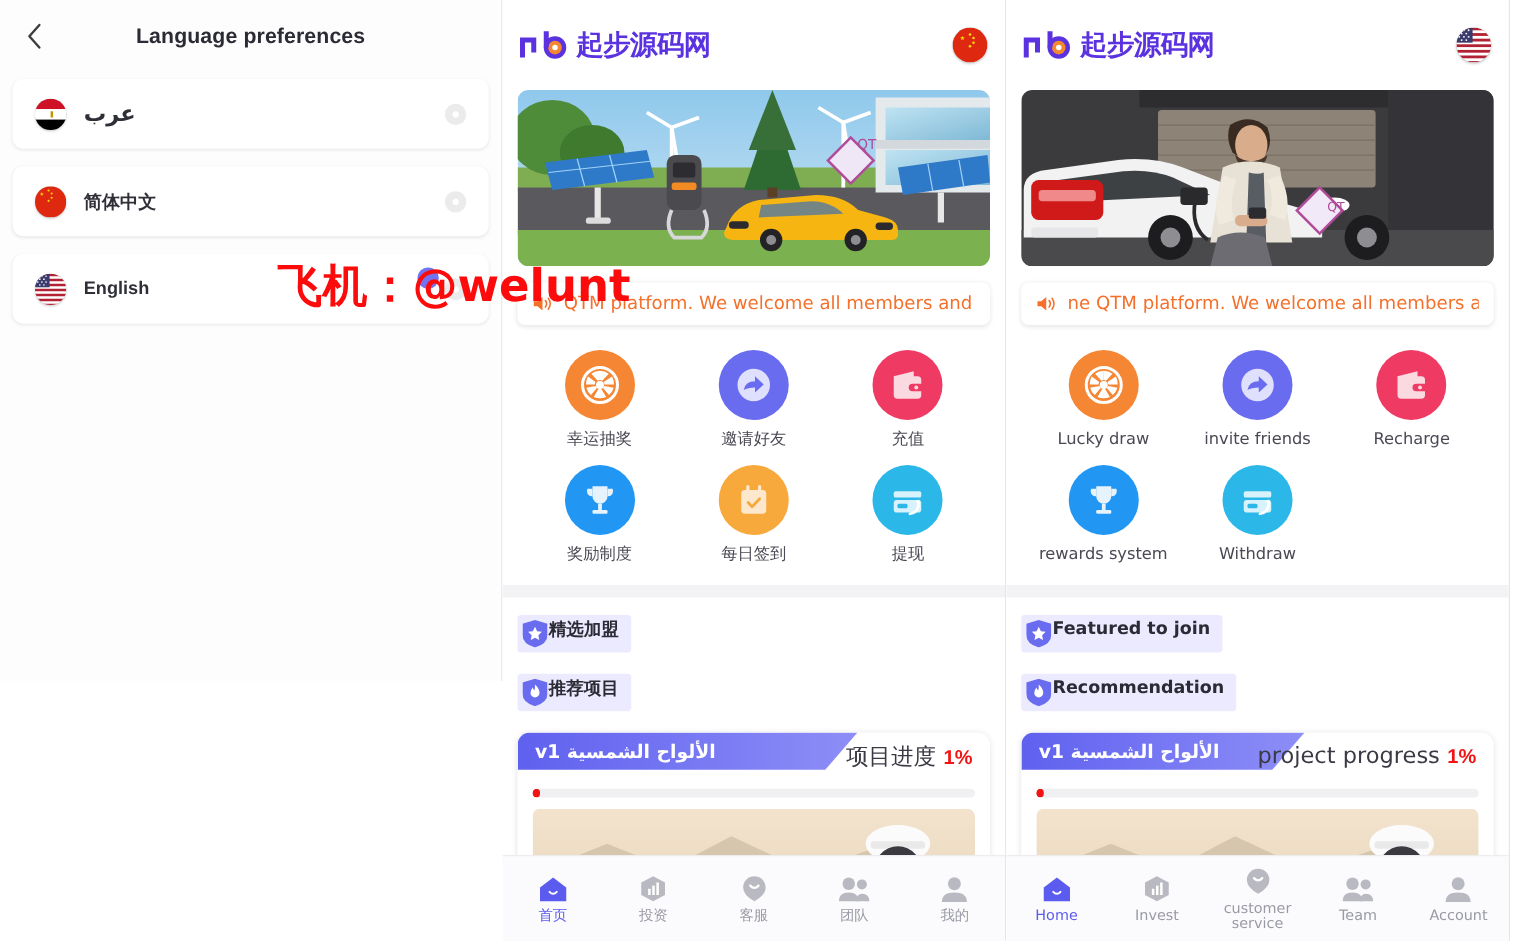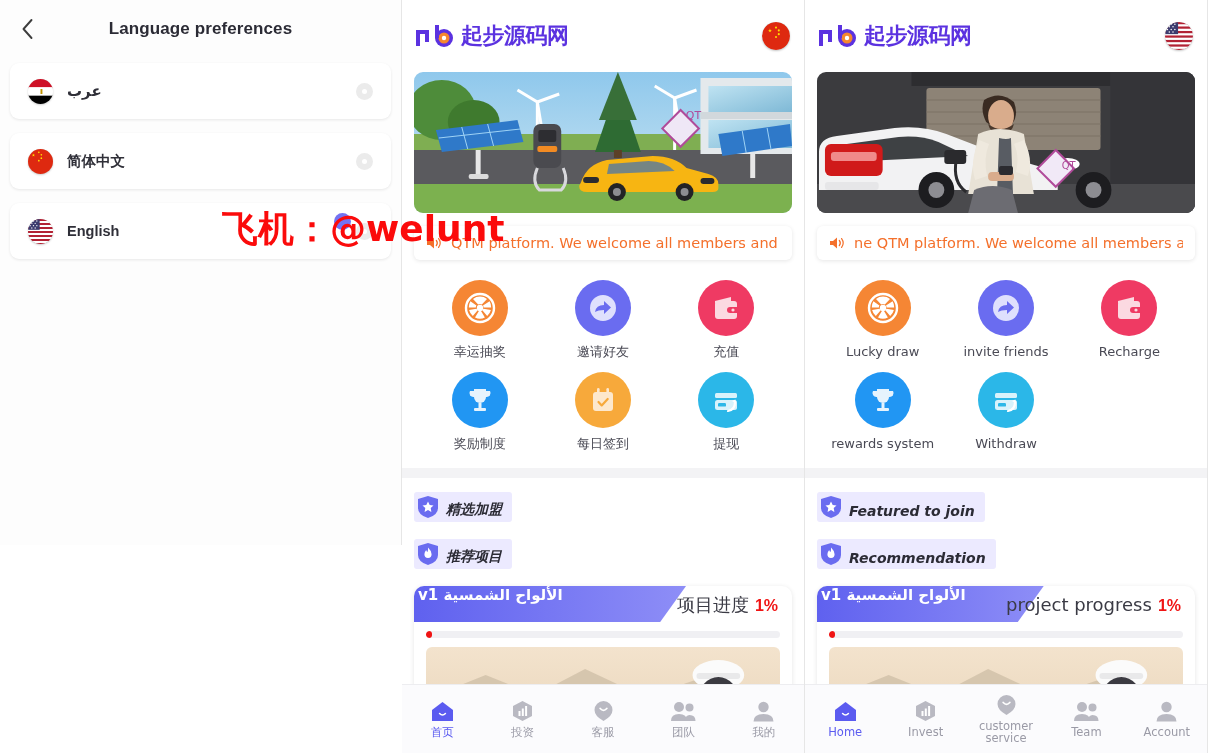--- a/index.html
+++ b/index.html
@@ -40,21 +40,21 @@
     cursor: pointer;
   }
   .flag {
     width: 25px; height: 25px; border-radius: 50%;
     overflow: hidden; flex: 0 0 25px; margin-right: 14px;
     box-shadow: 0 0 1px rgba(0,0,0,.45) inset, 0 1px 2px rgba(0,0,0,.2);
     position: relative;
   }
   .flag svg { display:block; width:25px; height:25px; }
   .lang-name { font-size: 14.5px; color: #2f2f38; font-weight: 600; flex: 1; }
-  .lang-name.rtl { direction: rtl; text-align: left; font-size: 15px; }
+  .lang-name.rtl { direction: rtl; text-align: left; font-size: 18px; }
   .radio {
     width: 17px; height: 17px; border-radius: 50%;
     background: #ebebeb; display: flex; align-items: center; justify-content: center;
   }
   .radio i { width: 5px; height: 5px; border-radius: 50%; background: #ffffff; display:block; }
 
   
   .watermark {
     position: absolute; left: 222px; top: 205px;
     font-size: 36px; font-weight: bold; color: #fb0b0b;
@@ -125,43 +125,43 @@
   .grid-label {
     font-size: 13px; color: #4a4a55; text-align: center; line-height: 1.15;
     font-family: "DejaVu Sans", sans-serif;
   }
 
   .sep { height: 10px; background: #f3f3f5; flex: 0 0 10px; }
 
   .feature-area { padding: 14px 12px 0 12px; flex: 1 1 auto; overflow: hidden; position: relative; }
   .tag-row { display: flex; align-items: center; margin-bottom: 17px; }
   .tag-pill {
-    display: inline-flex; align-items: flex-end; gap: 7px;
-    background: #eceaff; padding: 3px 10px 3px 3px; border-radius: 3px; font-style: italic;
+    display: inline-flex; align-items: flex-start; 
+    background: #eceaff; padding: 3px 10px 3px 3px; border-radius: 3px;
   }
   .shield {
     width: 22px; height: 24px; display: flex; align-items: center; justify-content: center;
     flex: 0 0 22px;
   }
   .tag-label {
     font-size: 14px; font-weight: bold; color: #2b2b35;
     font-family: "DejaVu Sans", sans-serif; white-space: nowrap;
   }
 
   .proj-card {
     background: #ffffff; border-radius: 10px;
     box-shadow: 0 1px 5px rgba(0,0,0,.11);
     overflow: hidden; position: relative;
   }
   .proj-head { height: 38px; display: flex; align-items: center; position: relative; }
   .proj-ribbon {
-    position: absolute; left: 0; top: 0; height: 36px; width: 72%;
+    position: absolute; left: 0; top: 0; height: 30px; width: 72%;
     background: linear-gradient(90deg, #5f61ef 0%, #8e8ef7 100%);
     clip-path: polygon(0 0, 100% 0, calc(100% - 26px) 100%, 0 100%);
-    display: flex; padding-left: 4px;
+    display: flex; align-items: center; padding-left: 14px;
   }
   .proj-name {
     color: #ffffff; font-size: 15px; font-weight: bold;
     direction: rtl; white-space: nowrap;
     font-family: "DejaVu Sans", sans-serif;
   }
   .proj-prog {
     margin-left: auto; padding-right: 14px; display: flex; align-items: baseline; gap: 6px;
     position: relative; z-index: 2;
   }

